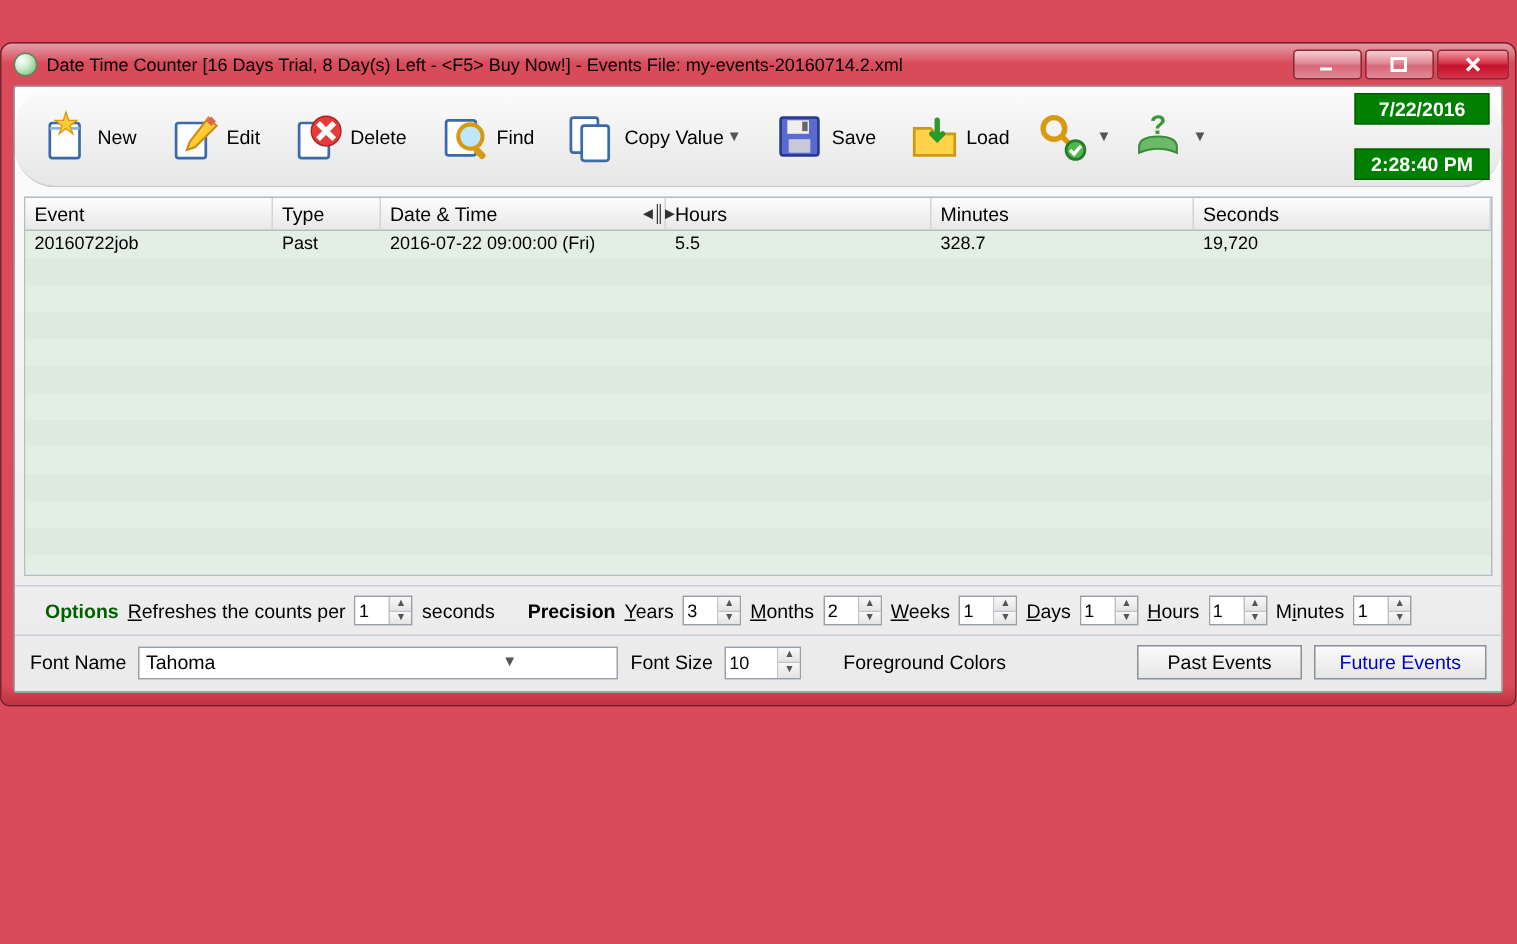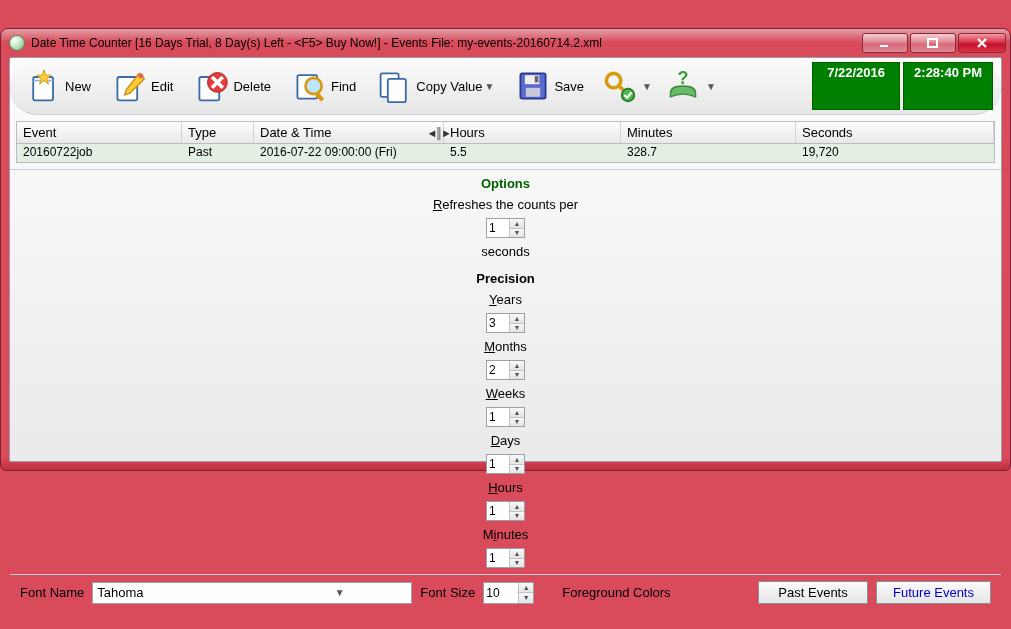--- a/index.html
+++ b/index.html
@@ -66,21 +66,21 @@
     display:flex; align-items:center;
     padding:4px 8px;
     border:1px solid transparent;
     border-radius:3px;
     font-size:13px;
   }
   .tb-btn .tb-ico { width:38px;height:38px;display:flex;align-items:center;justify-content:center;margin-right:2px;}
   .tb-btn .tb-ico svg{width:36px;height:36px;}
   .dd-arrow{font-size:10px;color:#555;margin-left:2px;}
   .toolbar-spacer{flex:1;}
-  .datetime-box{display:flex;gap:3px;margin-right:2px;}
+  .datetime-box{display:flex;flex-direction:column;gap:16px;margin-right:2px;}
   .datetime-box div{
     background:#008000;color:#fff;font-weight:bold;
     padding:2px 10px; font-size:13px; min-width:88px; text-align:center;
     border:1px solid #006000;
   }
   
   .grid-wrap{flex:1;margin:6px;border:1px solid #b5bcc5;background:#e4efe4;position:relative;display:flex;flex-direction:column;}
   .grid-head{display:flex;background:linear-gradient(to bottom,#fdfdfd,#e8e8e8);border-bottom:1px solid #b5bcc5;}
   .gh-cell{
     padding:3px 6px;font-size:13px;
@@ -98,21 +98,20 @@
   .grid-body{flex:1;overflow:hidden;background:repeating-linear-gradient(to bottom,#e4efe4 0,#e4efe4 18px,#dfeadf 18px,#dfeadf 36px);}
   .grid-row{display:flex;height:18px;}
   .gc{padding:1px 6px;font-size:12px;border-right:1px solid rgba(181,188,197,0);white-space:nowrap;overflow:hidden;}
   
   .c0{width:165px;} .c1{width:72px;} .c2{width:190px;} .c3{width:177px;} .c4{width:175px;} .c5{flex:1;}
   
   .opts{
     display:flex;align-items:center;gap:6px;
     padding:6px 20px;font-size:13px;
     border-top:1px solid #c8ced6;
-    flex-direction:column;
   }
   .opts .lbl-b{font-weight:bold;}
   .opts .u{ text-decoration:underline; }
   .spin{
     display:inline-flex;border:1px solid #9aa0a8;background:#fff;height:20px;
   }
   .spin input{width:22px;border:0;font-size:12px;padding:0 2px;outline:none;font-family:inherit;}
   .spin .arrows{display:flex;flex-direction:column;width:15px;border-left:1px solid #c0c4ca;}
   .spin .arrows div{flex:1;display:flex;align-items:center;justify-content:center;font-size:7px;background:linear-gradient(#f8f8f8,#e4e4e4);color:#555;line-height:1;}
   .spin .arrows div:first-child{border-bottom:1px solid #c0c4ca;}
@@ -218,20 +217,29 @@
       <div class="tb-btn">
         <span class="tb-ico">
           <svg viewBox="0 0 40 40">
               <rect x="6" y="6" width="28" height="28" rx="2" fill="#5a6ad0" stroke="#2a3a90" stroke-width="2"></rect>
               <rect x="11" y="8" width="16" height="10" fill="#eee"></rect>
               <rect x="12" y="22" width="16" height="10" fill="#c8c8d8"></rect>
               <rect x="22" y="9" width="4" height="7" fill="#666"></rect>
             </svg>
         </span>
         <span>Save</span>
+      </div>
+      <div class="tb-btn">
+        <span class="tb-ico">
+          <svg viewBox="0 0 40 40">
+              <path d="M5 14 h12 l4 4 h14 v16 h-30 z" fill="#ffd24a" stroke="#cc9a12" stroke-width="2"></path>
+              <path d="M22 8 v14 M18 18 l4 4 l4 -4" stroke="#2a9a2a" stroke-width="4" fill="none" stroke-linecap="round"></path>
+            </svg>
+        </span>
+        <span>Load</span>
       </div>
       <div class="tb-btn" style="padding:4px 4px;">
         <span class="tb-ico">
           <svg viewBox="0 0 40 40">
               <circle cx="14" cy="14" r="8" fill="none" stroke="#d89a12" stroke-width="4"></circle>
               <path d="M19 19 L34 34 M28 28 l4 -4 M32 32 l4 -4" stroke="#d89a12" stroke-width="4"></path>
               <circle cx="30" cy="30" r="7" fill="#4aba4a" stroke="#2a7a2a" stroke-width="2"></circle>
               <path d="M26 30 l3 3 l5 -6" stroke="#fff" stroke-width="2.5" fill="none"></path>
             </svg>
         </span>

